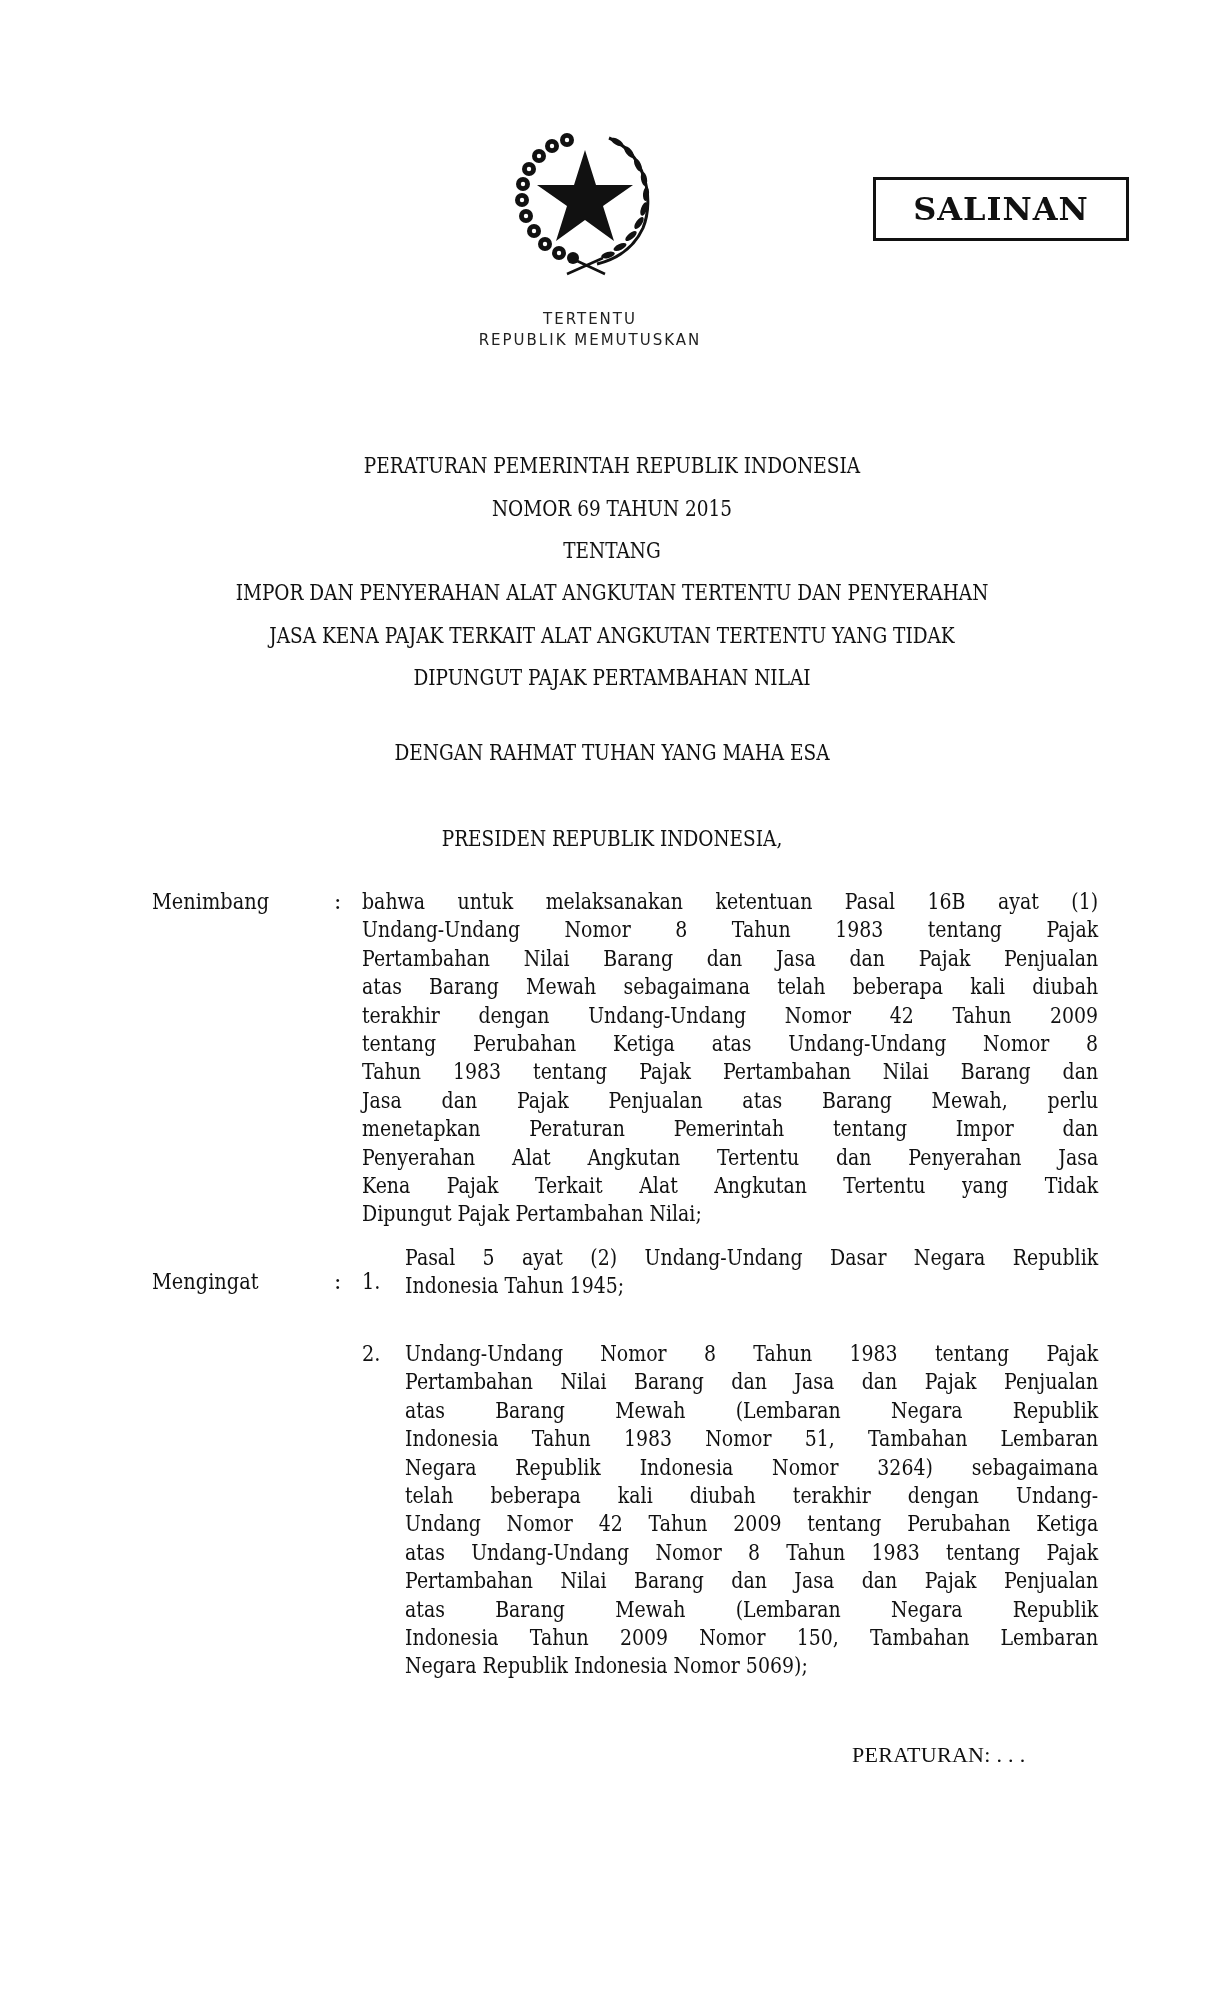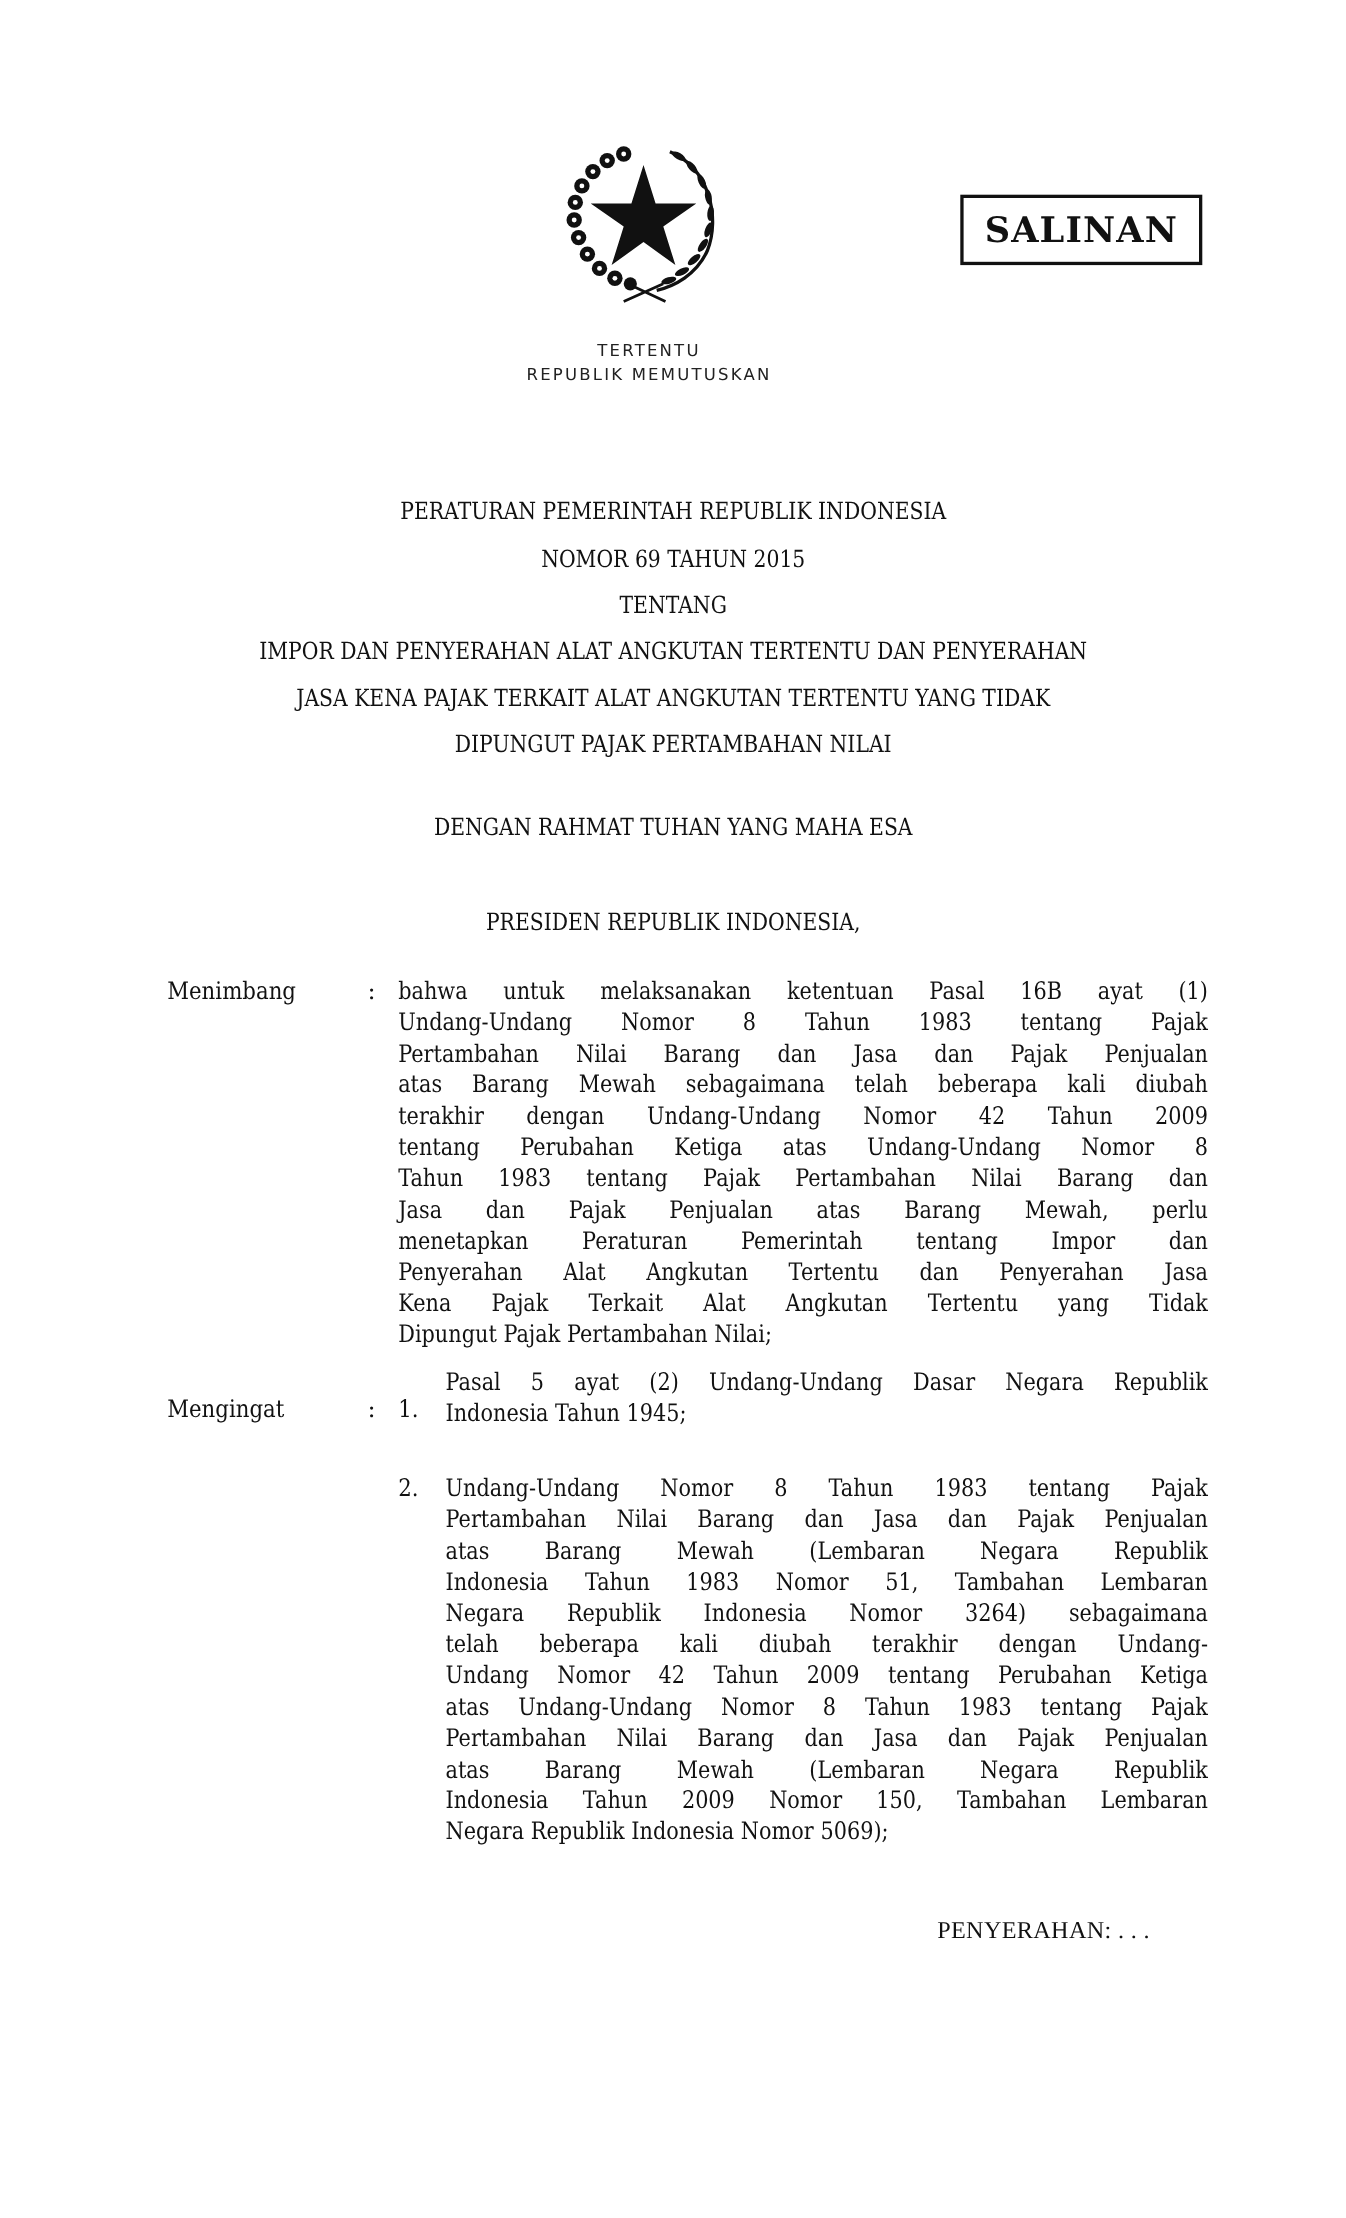--- a/index.html
+++ b/index.html
@@ -8,21 +8,21 @@
       font-family: "DejaVu Serif", "Liberation Serif", serif;
       color: #111111;
     }
     .emblem { position: absolute; left: 505px; top: 128px; width: 160px; height: 150px; }
     .emblem-caption {
       position: absolute; left: 440px; width: 300px; text-align: center;
       font-family: "DejaVu Sans", sans-serif; font-size: 15px; letter-spacing: 2px; line-height: 18px;
       color: #222;
     }
     .salinan {
-      position: absolute; left: 873px; top: 177px; width: 220px; height: 64px;
+      position: absolute; left: 873px; top: 177px; width: 256px; height: 64px;
       border: 3px solid #111; box-sizing: border-box;
       display: flex; align-items: center; justify-content: center;
       font-family: "DejaVu Serif", serif; font-weight: bold; font-size: 32px; letter-spacing: 1px;
     }
     .center-line {
       position: absolute; left: 100px; width: 1024px; text-align: center;
       font-size: 21.5px; line-height: 26px; white-space: nowrap;
       transform: scaleX(0.86); transform-origin: center;
     }
     .label {
@@ -150,13 +150,13 @@
     <span class="ln">telah beberapa kali diubah terakhir dengan Undang-</span>
     <span class="ln">Undang Nomor 42 Tahun 2009 tentang Perubahan Ketiga</span>
     <span class="ln">atas Undang-Undang Nomor 8 Tahun 1983 tentang Pajak</span>
     <span class="ln">Pertambahan Nilai Barang dan Jasa dan Pajak Penjualan</span>
     <span class="ln">atas Barang Mewah (Lembaran Negara Republik</span>
     <span class="ln">Indonesia Tahun 2009 Nomor 150, Tambahan Lembaran</span>
     <span class="ln last">Negara Republik Indonesia Nomor 5069);</span>
   </div>
 </div>
 
-<div class="footer-next">PENYERAHAN: . . .</div>
+<div class="footer-next">PERATURAN: . . .</div>
 
 </body></html>

